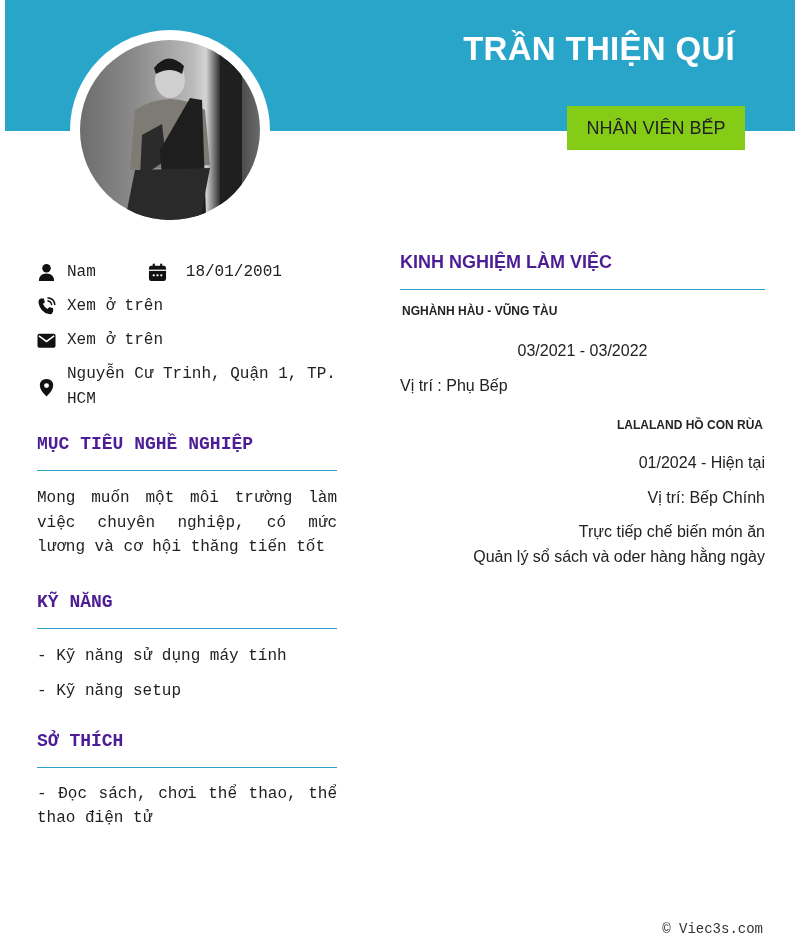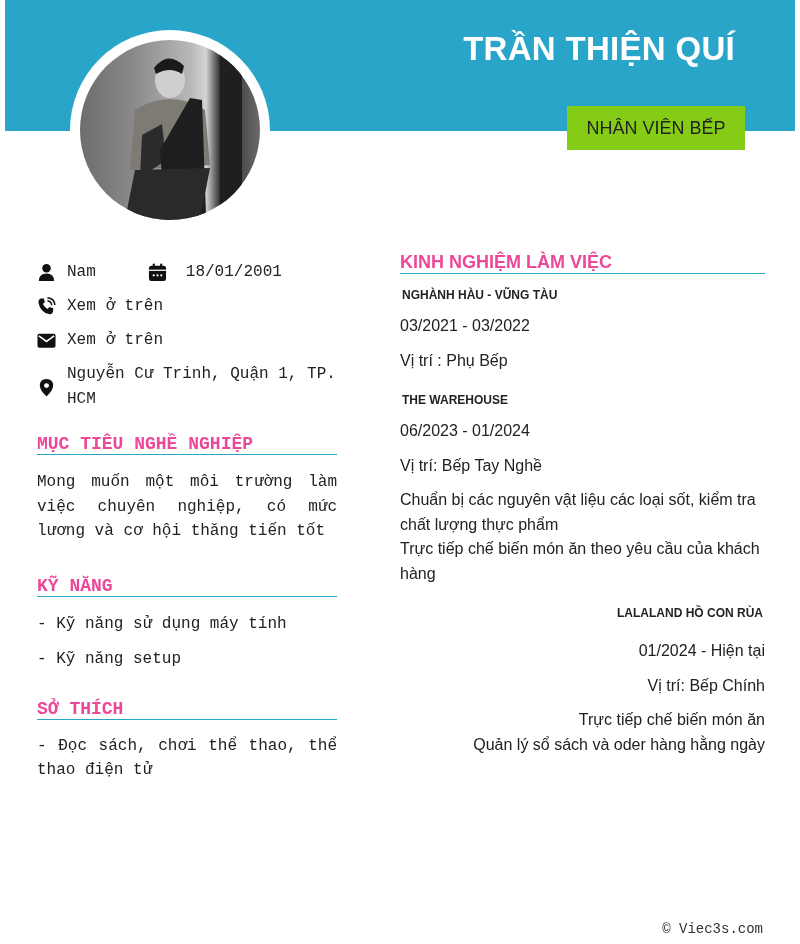--- a/index.html
+++ b/index.html
@@ -19,21 +19,21 @@
   .left { position: absolute; left: 37px; top: 260px; width: 300px; font-family: Liberation Mono, monospace; }
   .right { position: absolute; left: 400px; top: 252px; width: 365px; }
 
   .contact-row { display: flex; align-items: flex-start; font-size: 16px; line-height: 25px; margin-bottom: 9px; }
   .contact-row .ico { width: 20px; height: 25px; display: flex; align-items: center; justify-content: flex-start; margin-right: 10px; flex: none; }
   .contact-row .ico svg { width: 19px; height: 19px; }
   .contact-inline { display: flex; }
   .contact-inline .item { display: flex; align-items: center; }
   .contact-inline .item + .item { margin-left: 52px; gap: 8px; }
 
-  .section-title { font-size: 18px; font-weight: bold; color: #ec4899; padding-bottom: 0; border-bottom: 1.5px solid #29a5c9; margin: 0; }
+  .section-title { font-size: 18px; font-weight: bold; color: #4c1d95; padding-bottom: 16px; border-bottom: 1.5px solid #29a5c9; margin: 0; }
   .para { font-size: 16px; line-height: 24.5px; text-align: justify; margin: 0; }
   .list-line { font-size: 16px; line-height: 24px; margin: 0; }
 
   .job-title { font-size: 12px; font-weight: bold; margin: 2px; }
   .plain { font-size: 16px; line-height: 24.5px; margin: 0; }
   .copyright { position: absolute; right: 37px; top: 921px; font-family: "Liberation Mono", "DejaVu Sans Mono", monospace; font-size: 14px; color: #333; }
 </style>
 </head>
 <body>
 
@@ -133,33 +133,24 @@
   <div style="margin-top:14px;">
     <p class="para">- Đọc sách, chơi thể thao, thể thao điện tử</p>
   </div>
 </div>
 
 <div class="right">
   <h2 class="section-title">KINH NGHIỆM LÀM VIỆC</h2>
 
   <div style="margin-top:14px;">
     <p class="job-title">NGHÀNH HÀU - VŨNG TÀU</p>
-    <p class="plain" style="margin-top:12px;">03/2021 - 03/2022</p>
+    <p class="plain" style="margin-top:21px;text-align:center;">03/2021 - 03/2022</p>
     <p class="plain" style="margin-top:10px;">Vị trí : Phụ Bếp</p>
   </div>
 
-  <div style="margin-top:20px;">
-    <p class="job-title">THE WAREHOUSE</p>
-    <p class="plain" style="margin-top:12px;">06/2023 - 01/2024</p>
-    <p class="plain" style="margin-top:10px;">Vị trí: Bếp Tay Nghề</p>
-    <div style="margin-top:10px;">
-      <p class="plain">Chuẩn bị các nguyên vật liệu các loại sốt, kiểm tra chất lượng thực phẩm</p>
-      <p class="plain">Trực tiếp chế biến món ăn theo yêu cầu của khách hàng</p>
-    </div>
-  </div>
 
   <div style="margin-top:20px;text-align:right;">
     <p class="job-title">LALALAND HỒ CON RÙA</p>
     <p class="plain" style="margin-top:19px;">01/2024 - Hiện tại</p>
     <p class="plain" style="margin-top:10px;">Vị trí: Bếp Chính</p>
     <div style="margin-top:10px;">
       <p class="plain">Trực tiếp chế biến món ăn</p>
       <p class="plain">Quản lý sổ sách và oder hàng hằng ngày</p>
     </div>
   </div>

